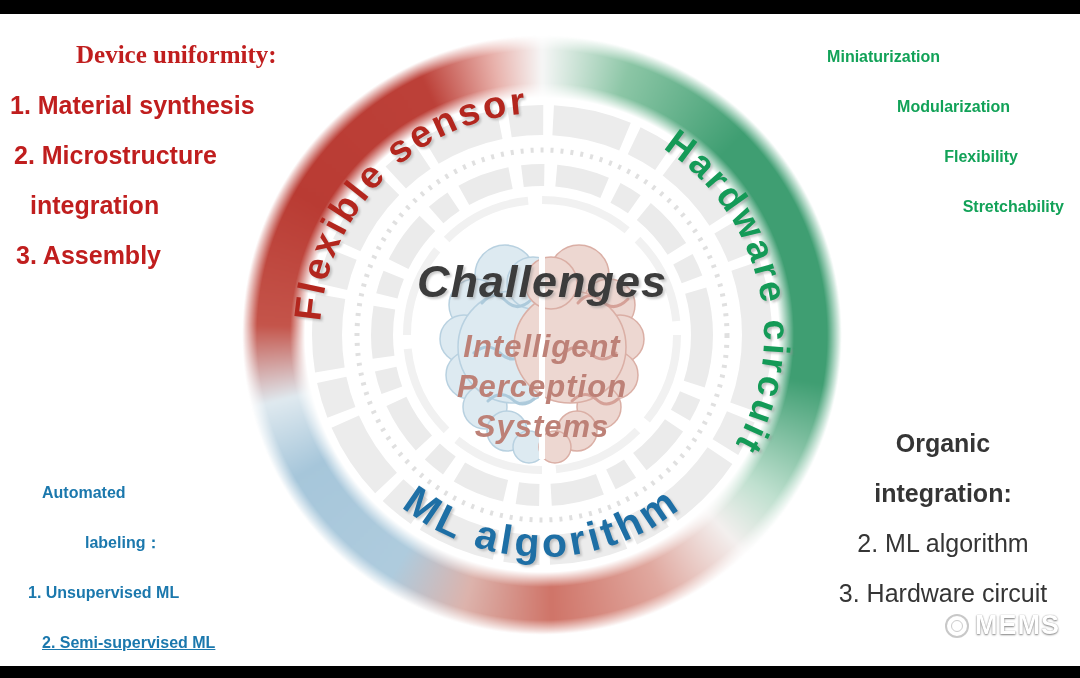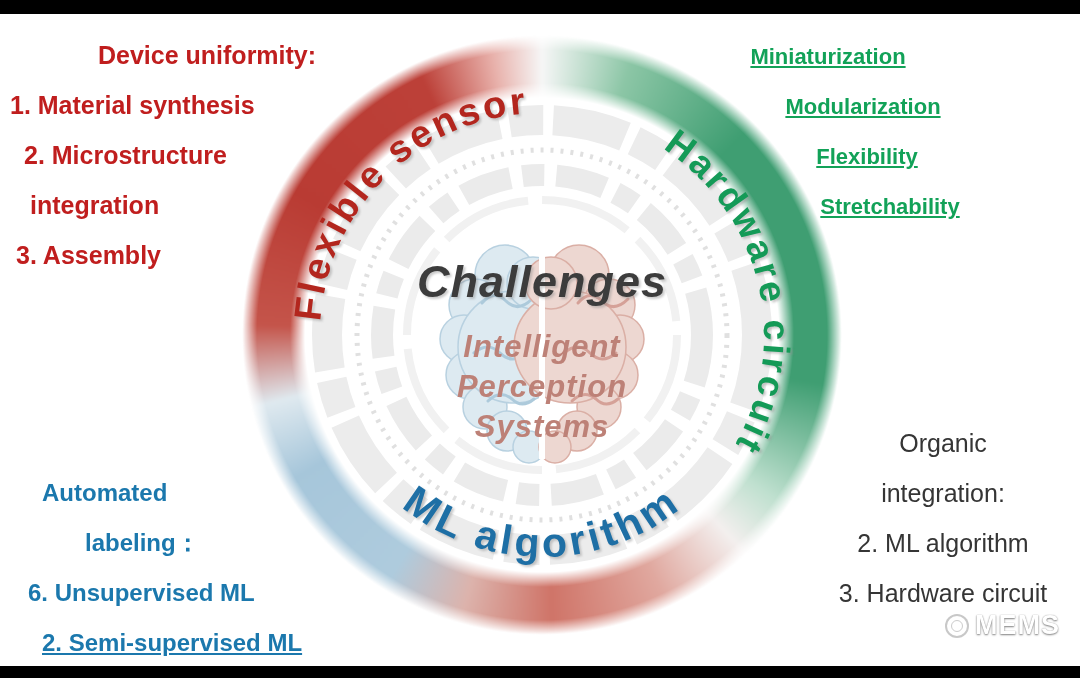--- a/index.html
+++ b/index.html
@@ -18,34 +18,34 @@
       #c4544a 272deg, #b93b33 300deg, #bc4038 335deg, #e8b1ab 350deg, #f6f6f6 360deg);
     filter:blur(1.5px);
     -webkit-mask:radial-gradient(closest-side, transparent 0 79%, #000 84% 95%, transparent 100%);
     mask:radial-gradient(closest-side, transparent 0 79%, #000 84% 95%, transparent 100%);
   }
   .dial{position:absolute;left:242px;top:35px;}
 
   
   .tl{position:absolute;left:8px;top:30px;width:310px;color:#c01e1e;font-weight:700;font-size:25px;}
   .tl div{height:50px;line-height:50px;white-space:nowrap;}
-  .tl .t{margin-left:90px;}
-  .tl .l1{margin-left:2px;}.tl .l2{margin-left:16px;}.tl .l3{margin-left:22px;}.tl .l4{margin-left:8px;}
+  .tl .t{margin-left:68px;font-family:Liberation Serif, serif;}
+  .tl .l1{margin-left:2px;}.tl .l2{margin-left:6px;}.tl .l3{margin-left:22px;}.tl .l4{margin-left:8px;}
 
-  .tr{position:absolute;right:14px;top:32px;width:350px;color:#12a258;font-weight:700;font-size:22px;text-align:center;text-decoration:underline;}
+  .tr{position:absolute;right:14px;top:32px;width:350px;color:#12a258;font-weight:700;font-size:16px;text-align:right;}
   .tr div{height:50px;line-height:50px;white-space:nowrap;}
   .tr .l1{padding-right:126px;}.tr .l2{padding-right:56px;}.tr .l3{padding-right:48px;}.tr .l4{padding-right:2px;}
 
-  .bl{position:absolute;left:18px;top:468px;width:390px;color:#1b78ad;font-weight:700;font-size:24px;}
+  .bl{position:absolute;left:18px;top:468px;width:390px;color:#1b78ad;font-weight:700;font-size:16px;}
   .bl div{height:50px;line-height:50px;white-space:nowrap;}
   .bl .t1{margin-left:24px;}.bl .t2{margin-left:67px;}.bl .l1{margin-left:10px;}.bl .l2{margin-left:24px;text-decoration:underline;}
 
   .br{position:absolute;right:6px;top:418px;width:262px;color:#353535;font-size:25px;text-align:center;}
   .br div{height:50px;line-height:50px;white-space:nowrap;}
-  .br .t{font-weight:400;}
+  .br .t{font-weight:700;}
 
   
   .arc-red{fill:#b3261e;font:700 38px "Liberation Sans",sans-serif;letter-spacing:3px;}
   .arc-green{fill:#149a57;font:700 37px "Liberation Sans",sans-serif;letter-spacing:3px;}
   .arc-blue{fill:#1e6fa5;font:700 41px "Liberation Sans",sans-serif;letter-spacing:4px;}
   .shadowed{filter:drop-shadow(2px 2px 1px rgba(140,140,140,.45));}
   .ctitle{fill:#3c3c3c;font:italic 700 45px "Liberation Sans",sans-serif;letter-spacing:1px;}
   .csub{fill:#bd8177;font:italic 700 31px "Liberation Sans",sans-serif;letter-spacing:1px;}
 
   
@@ -141,21 +141,21 @@
   <div class="tr">
     <div class="l1">Miniaturization</div>
     <div class="l2">Modularization</div>
     <div class="l3">Flexibility</div>
     <div class="l4">Stretchability</div>
   </div>
 
   <div class="bl">
     <div class="t1">Automated</div>
     <div class="t2">labeling：</div>
-    <div class="l1">6. Unsupervised ML</div>
+    <div class="l1">1. Unsupervised ML</div>
     <div class="l2">2. Semi-supervised ML</div>
   </div>
 
   <div class="br">
     <div class="t">Organic</div>
     <div class="t">integration:</div>
     <div>2. ML algorithm</div>
     <div>3. Hardware circuit</div>
   </div>
 

